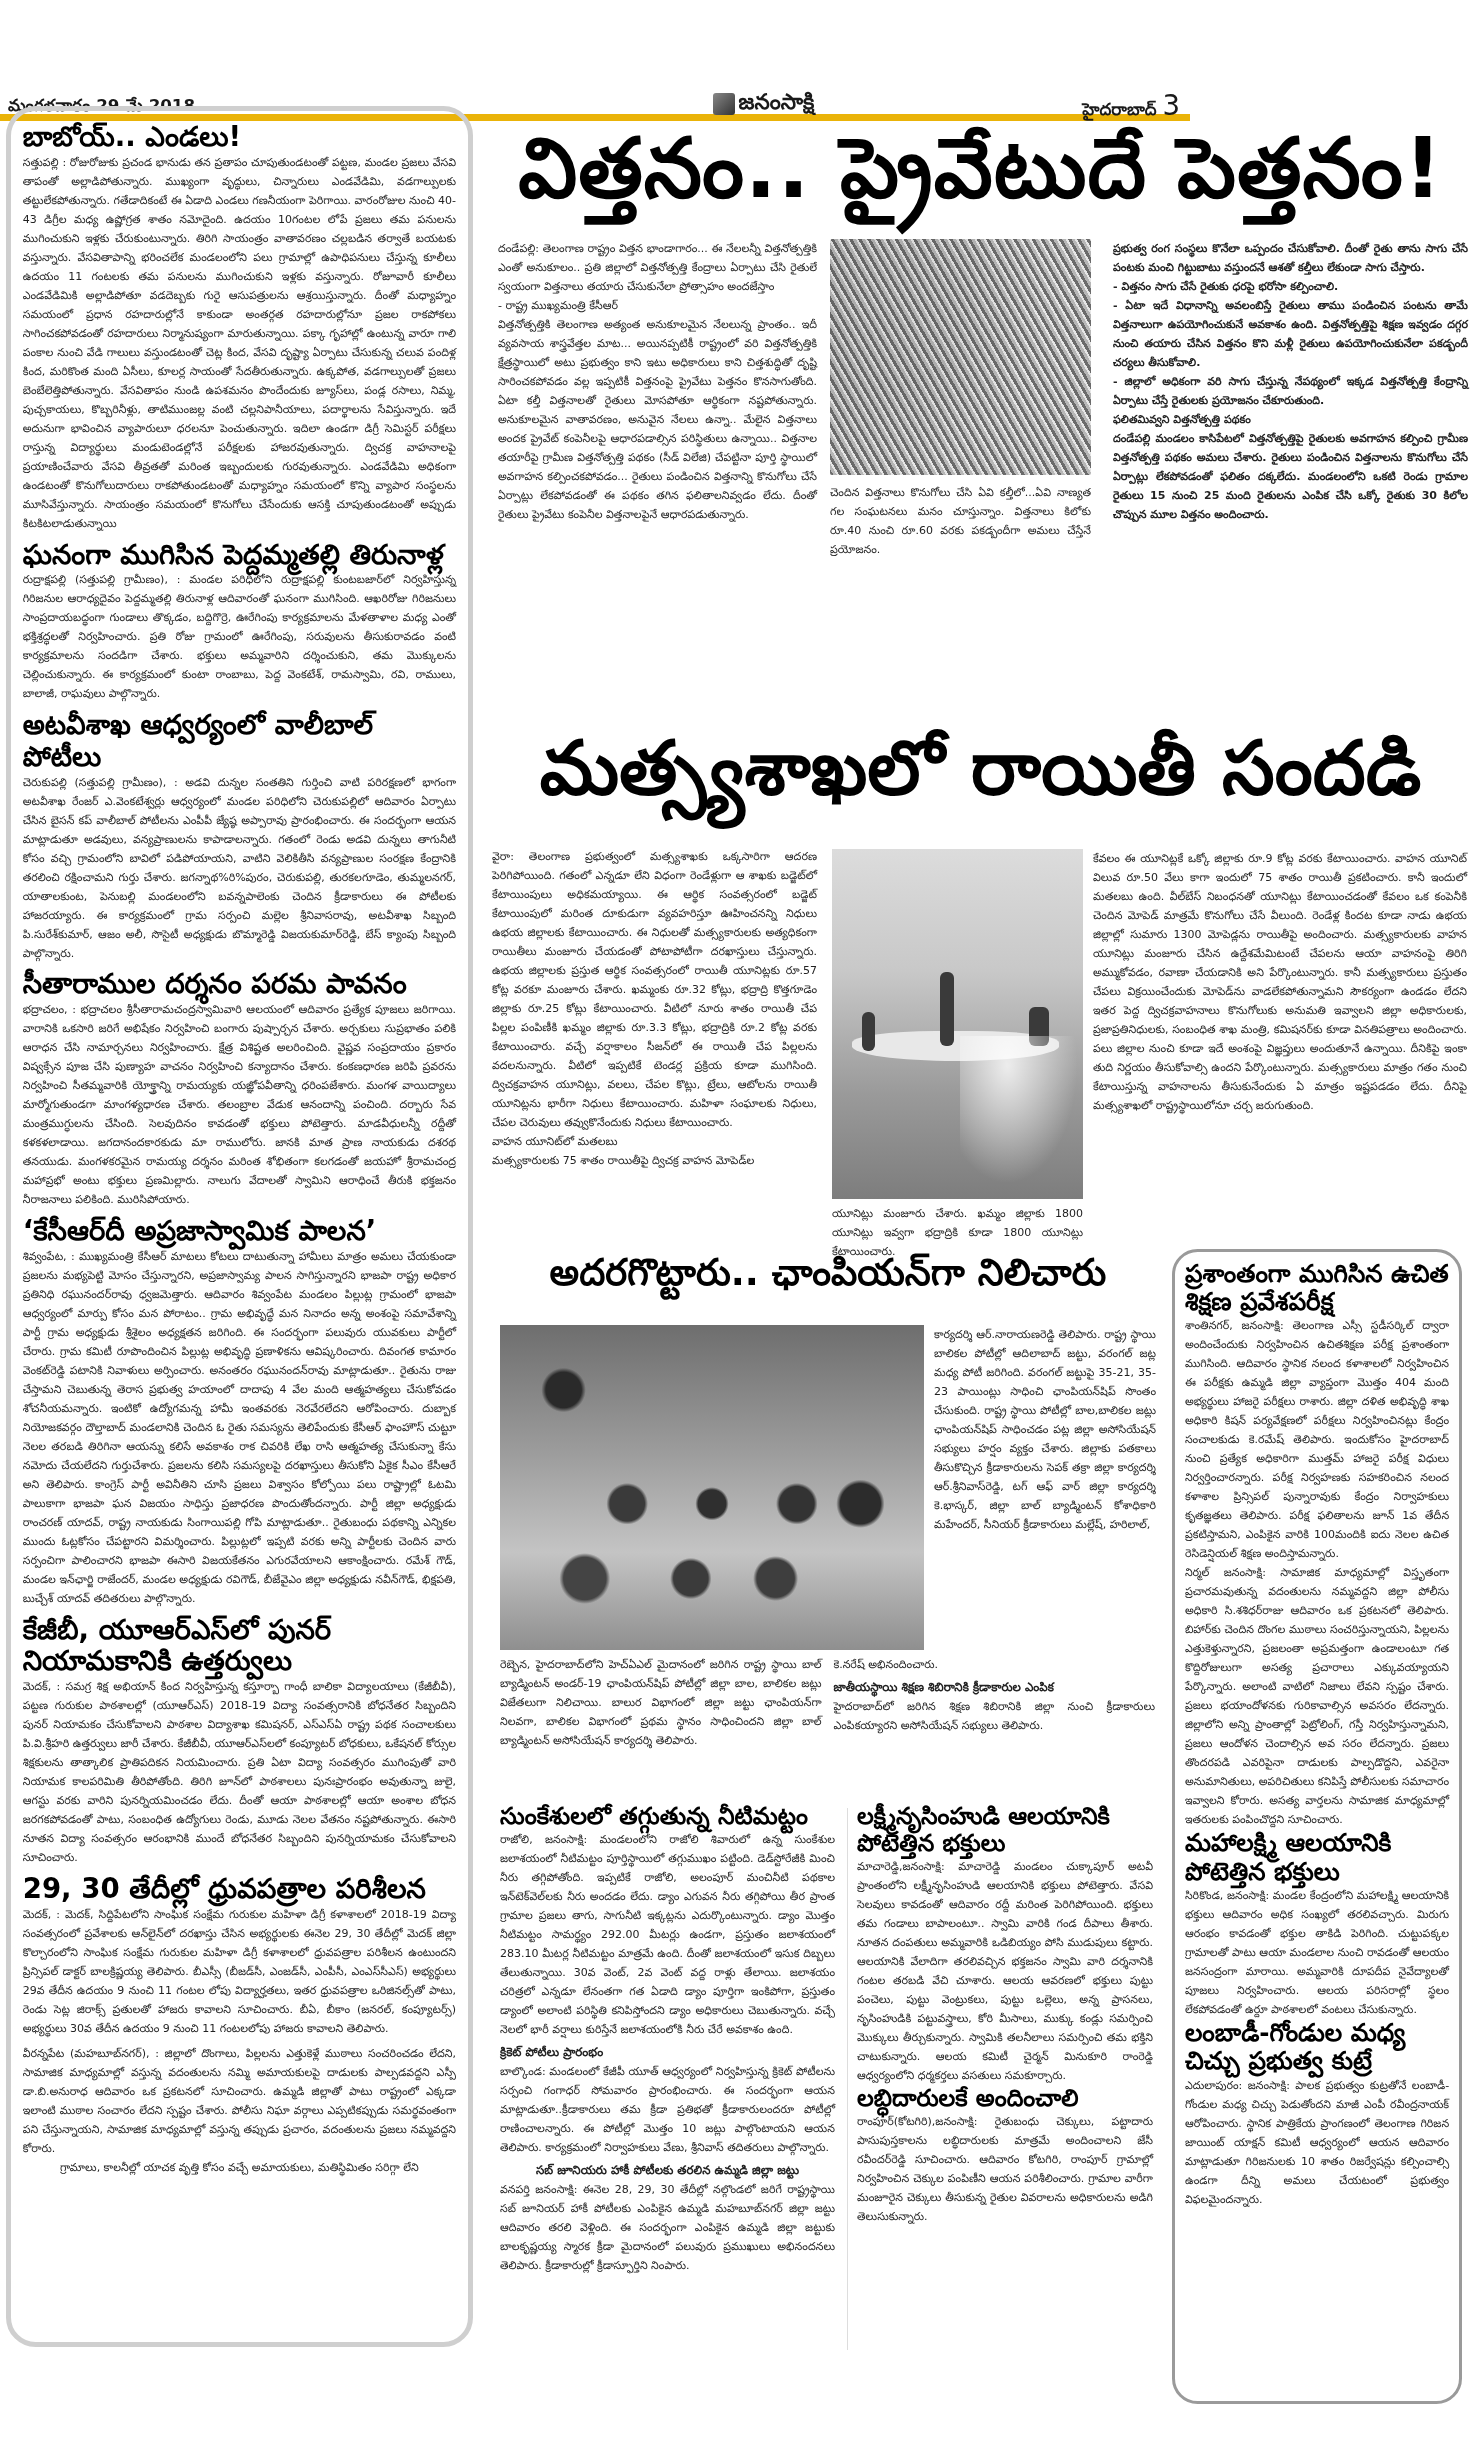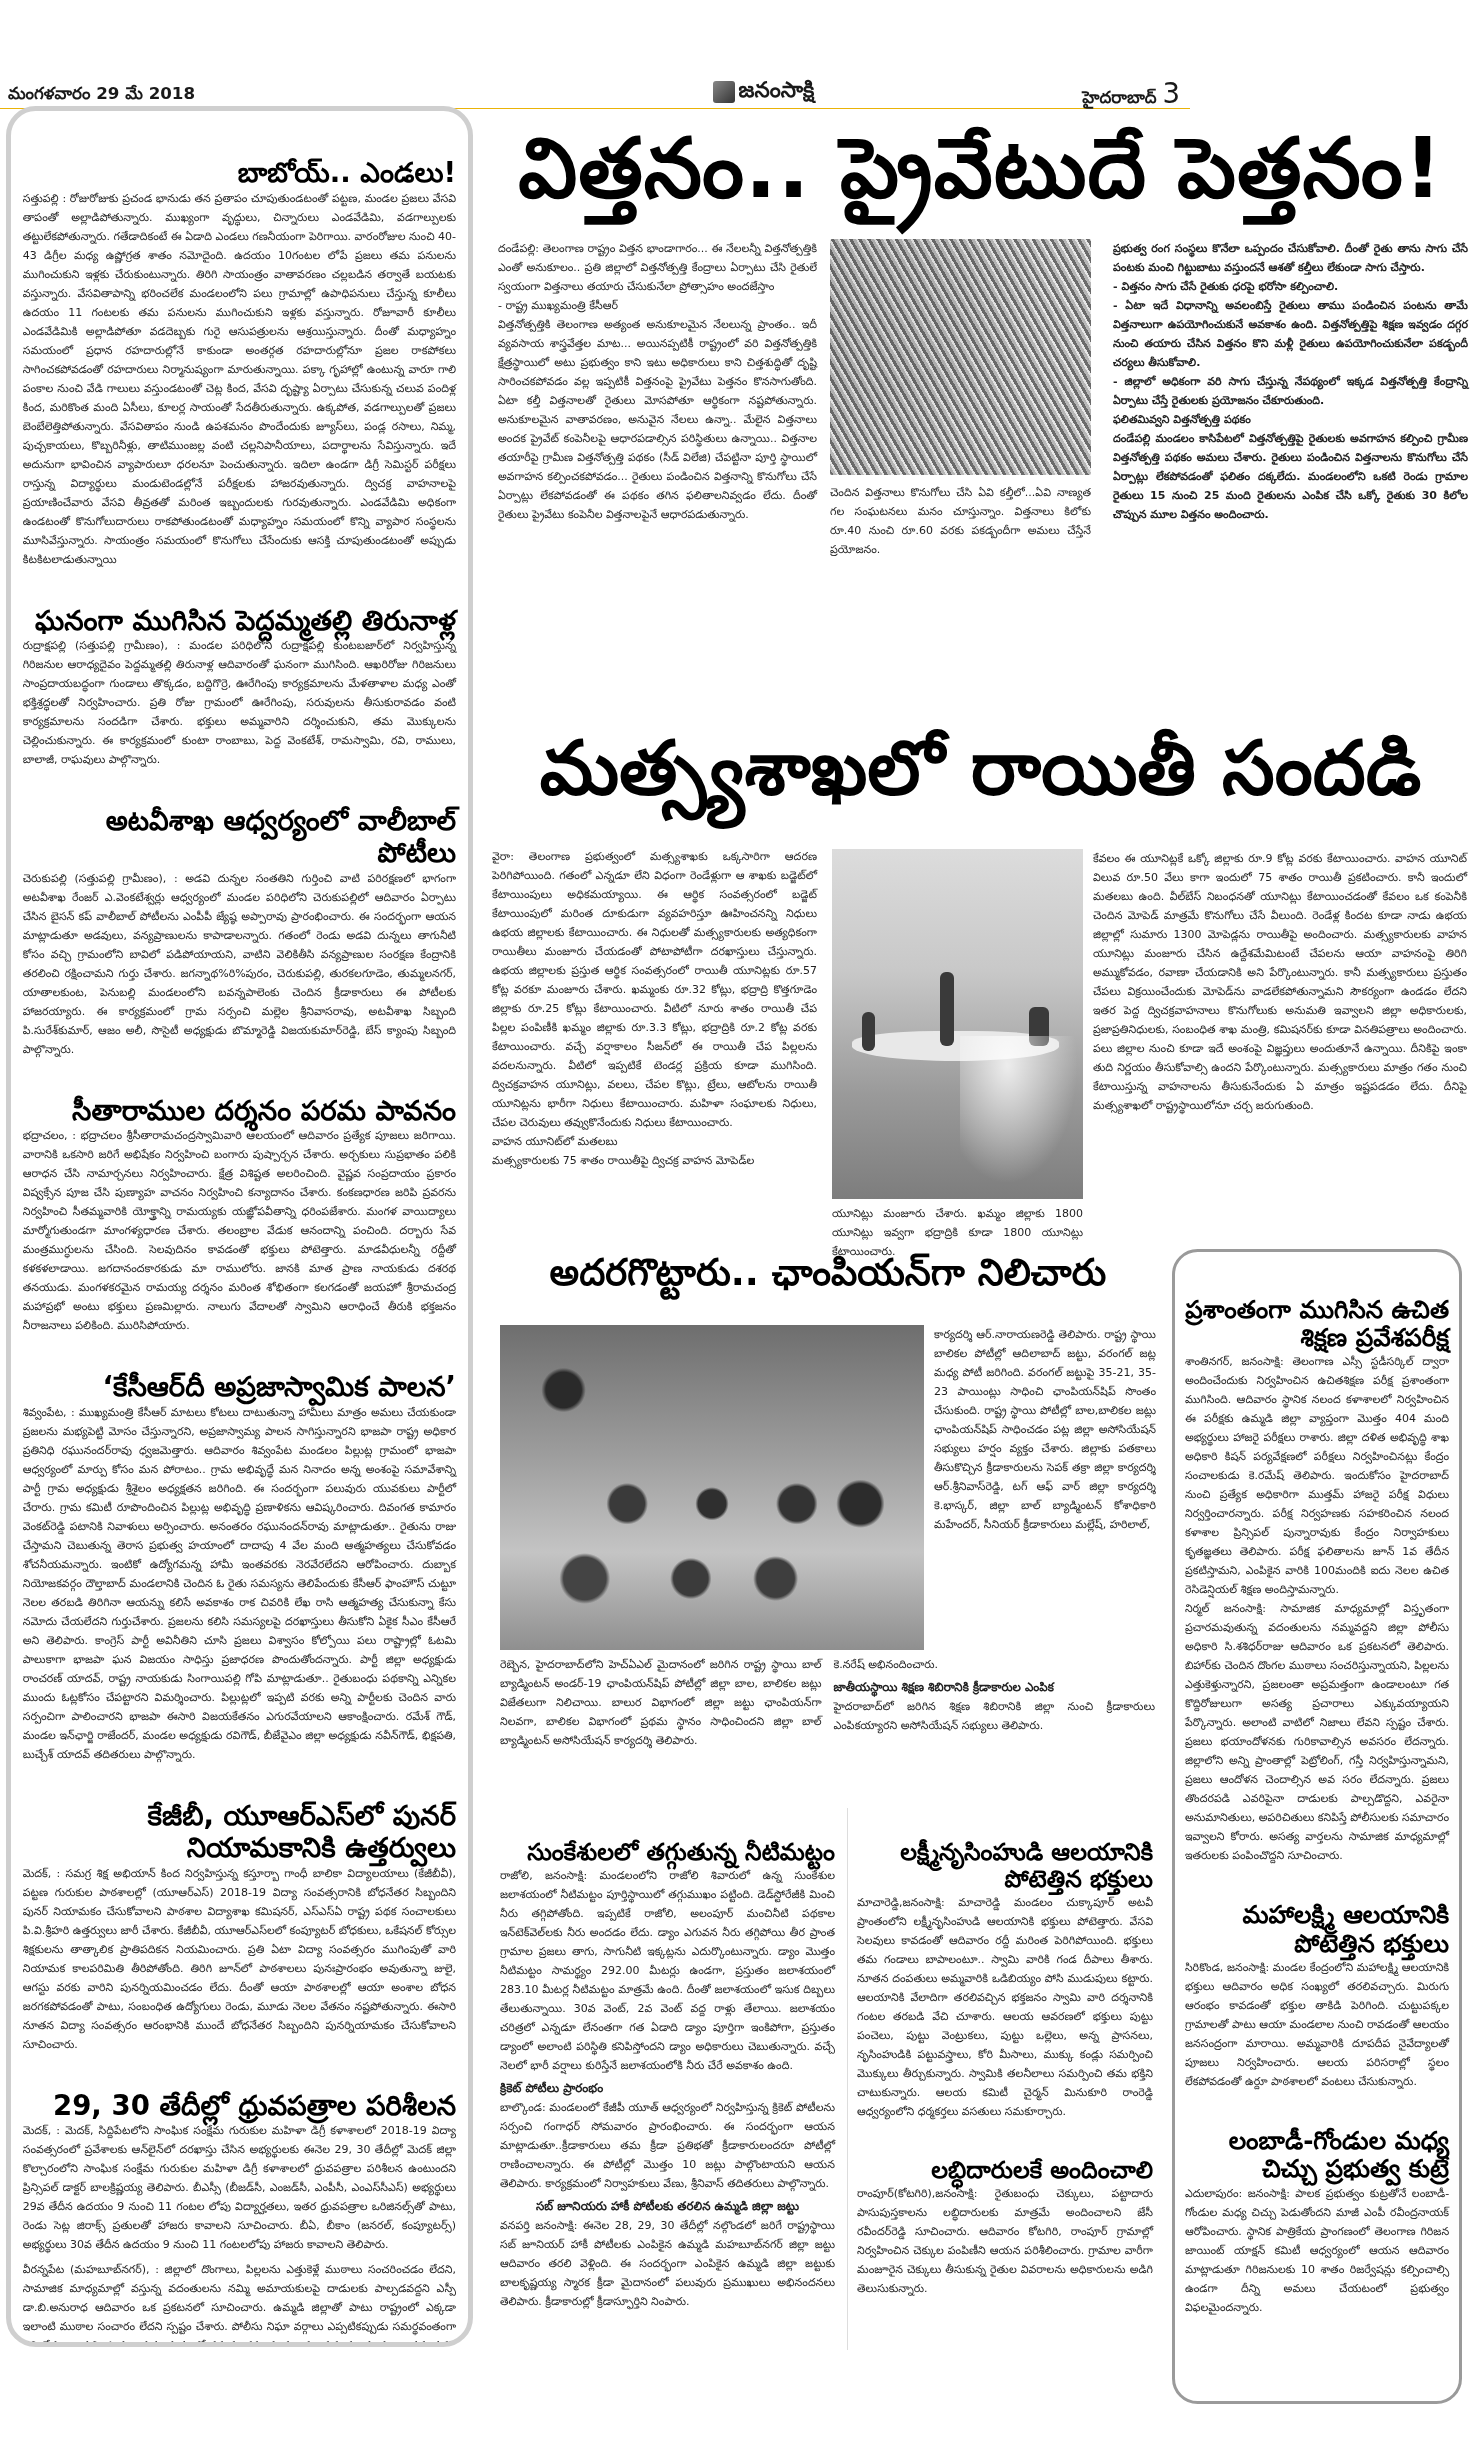--- a/index.html
+++ b/index.html
@@ -1,30 +1,30 @@
 <!DOCTYPE html>
 <html><head>
 <meta charset="utf-8">
 <style>
   * { box-sizing: border-box; margin: 0; padding: 0; }
   html, body { width: 1478px; height: 2464px; background: #ffffff; overflow: hidden; }
   body { position: relative; font-family: "DejaVu Sans", sans-serif; color: #1a1a1a; }
 
   
-  .masthead { position: absolute; left: 0; top: 4px; width: 1190px; height: 105px; border-bottom: 1px solid #eab308; }
+  .masthead { position: absolute; left: 0; top: 16px; width: 1190px; height: 105px; border-bottom: 7px solid #eab308; }
   .mh-date { position: absolute; left: 7.9px; top: 79px; font-size: 16.7px; font-weight: bold; }
   .mh-logo { position: absolute; left: 713px; top: 73px; font-size: 21.7px; font-weight: bold; display: flex; align-items: center; gap: 3.9px; }
   .mh-logo .glyph { width: 21.7px; height: 21.7px; background: linear-gradient(135deg,#888,#333); border-radius: 3px; display: inline-block; }
   .mh-city { position: absolute; right: 9.9px; top: 73px; font-size: 16.7px; font-weight: bold; }
   .mh-city .pg { font-size: 27.6px; font-weight: normal; margin-left: 5.9px; }
 
   
   .left-col { position: absolute; left: 5.9px; top: 106px; width: 467px; height: 2241px; border: 5.9px solid #cfcfcf; border-radius: 29.6px; padding: 9.9px 11.8px; overflow: hidden; }
   .article { margin-bottom: 5.9px; }
-  .hl { font-weight: bold; text-align: right; color: #000; line-height: 1.15; margin-top: 36px; }
+  .hl { font-weight: bold; text-align: left; color: #000; line-height: 1.15; }
   .hl-lg { font-size: 27.6px; }
   .hl-md { font-size: 23.6px; }
   .body { font-size: 11px; line-height: 19px; text-align: justify; color: #222; }
   .dateline { font-weight: normal; }
 
   
   .main-hl { position: absolute; left: 493px; top: 120px; width: 975px; font-size: 83px; font-weight: 900; text-align: center; color: #000; letter-spacing: 1px; }
   .seed-left { position: absolute; left: 498px; top: 239px; width: 319px; }
   .seed-img { position: absolute; left: 830px; top: 239px; width: 261px; height: 236px; background:
       repeating-linear-gradient(60deg, #6b6b6b 0 3px, #b7b7b7 3px 5.9px, #e6e6e6 5.9px 7.9px),

